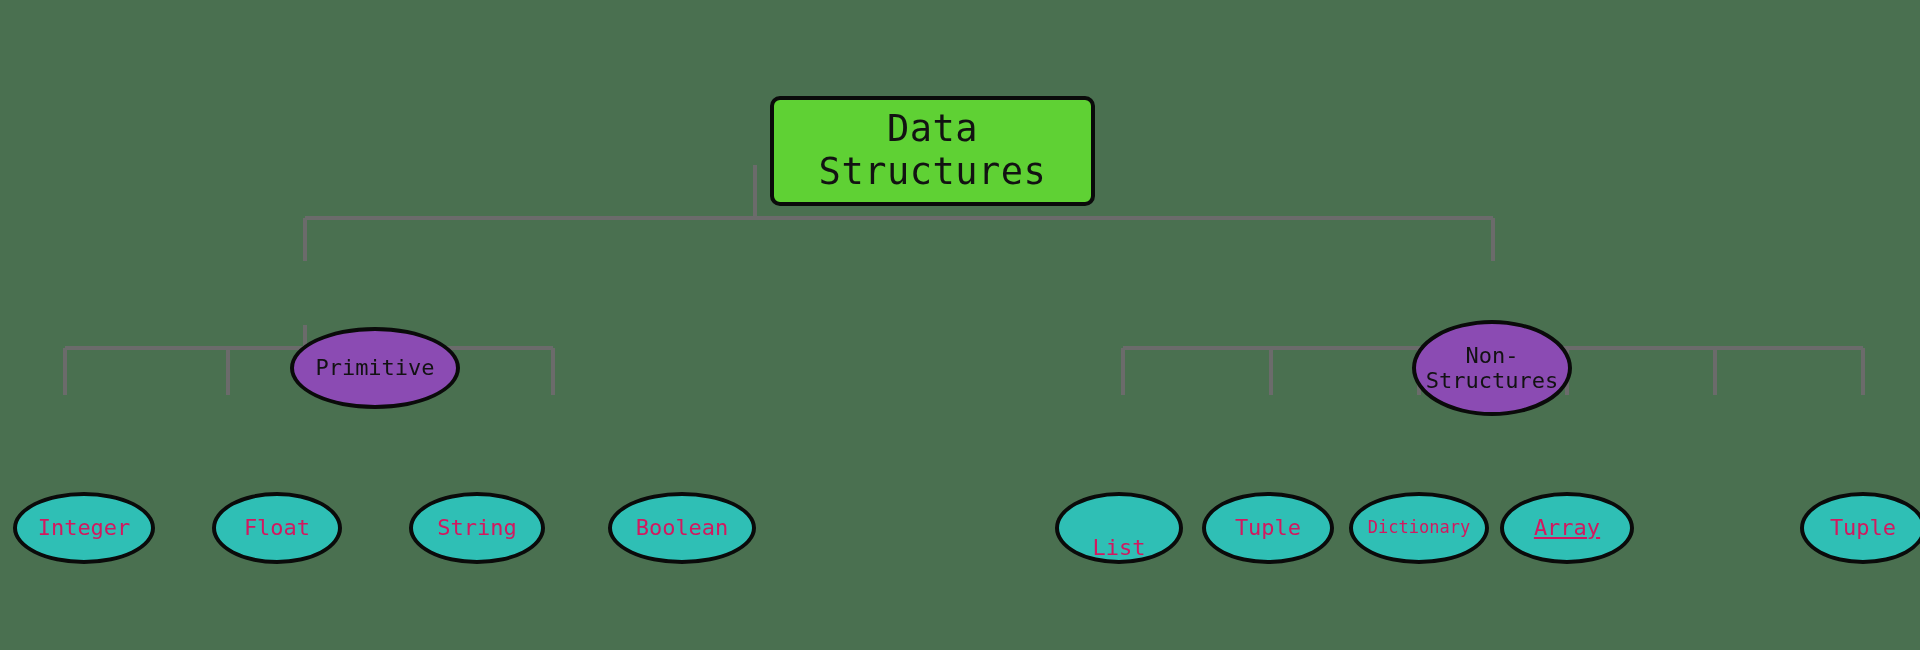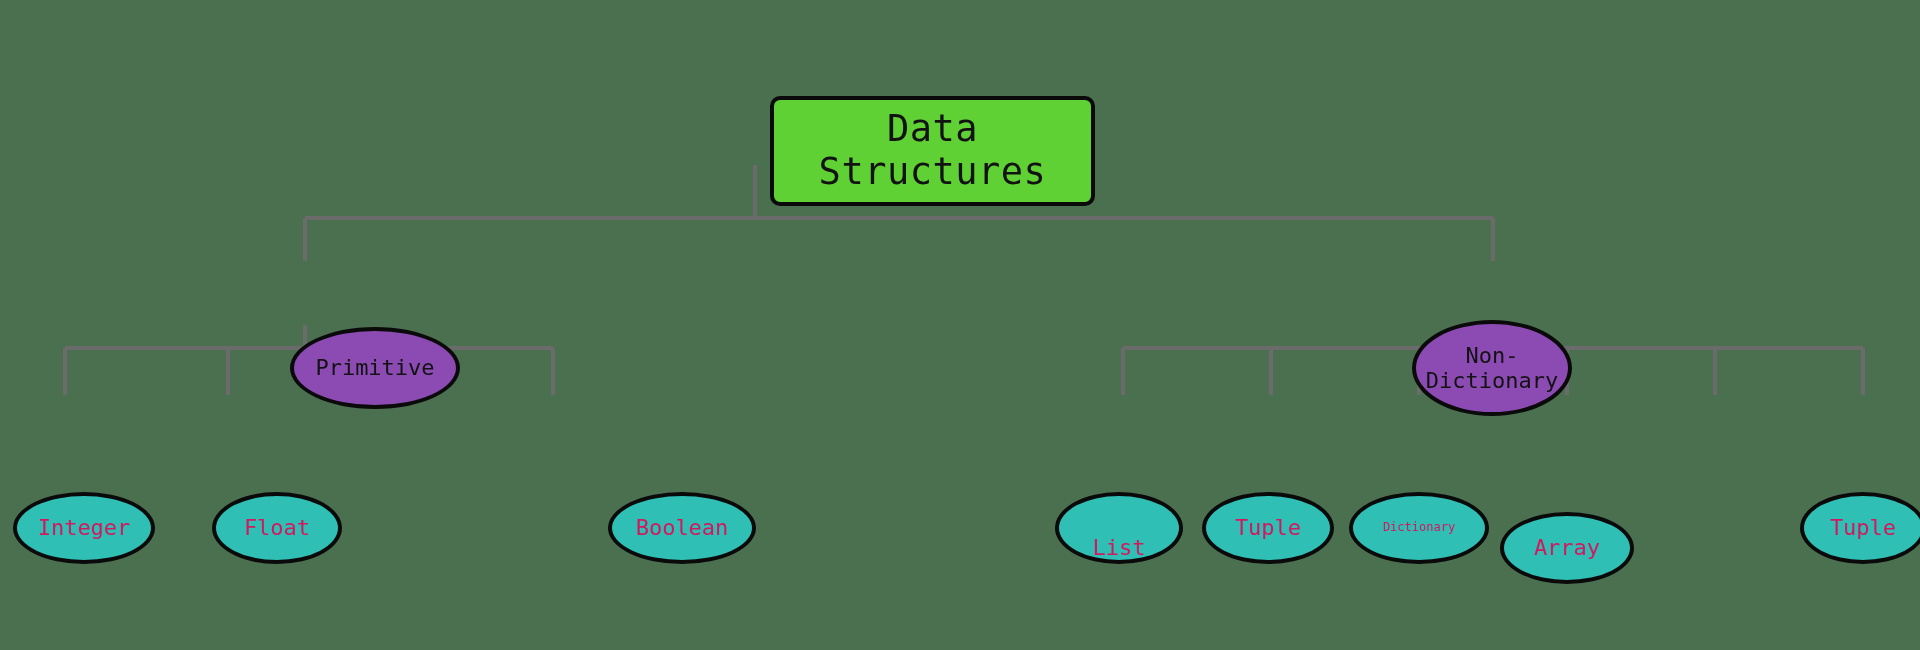--- a/index.html
+++ b/index.html
@@ -50,21 +50,21 @@
     font-size: 22px;
   }
   .node-leaf {
     background: #2fbfb5;
     border: 4px solid #0a0a0a;
     border-radius: 50%;
     color: #d3185f;
     font-size: 22px;
   }
   .node-leaf.small {
-    font-size: 12px;
+    font-size: 17px;
   }
 </style>
 </head>
 <body>
 
 <div id="stage">
 
   <svg id="edges" viewBox="0 0 1920 650" xmlns="http://www.w3.org/2000/svg">
     <g fill="none" stroke="#6b6b6b" stroke-width="4" stroke-linecap="butt">
 
@@ -94,49 +94,52 @@
   <div class="node node-root" style="left:770px; top:96px; width:325px; height:110px;">
     <span>Data Structures</span>
   </div>
 
   <div class="node node-branch" style="left:290px; top:327px; width:170px; height:82px;">
     <span>Primitive</span>
   </div>
 
   <div class="node node-branch" style="left:1412px; top:320px; width:160px; height:96px;">
     <span>Non-
-Dictionary</span>
+Structures</span>
   </div>
 
   <div class="node node-leaf" style="left:13px; top:492px; width:142px; height:72px;">
     <span>Integer</span>
   </div>
 
   <div class="node node-leaf" style="left:212px; top:492px; width:130px; height:72px;">
     <span>Float</span>
   </div>
 
+  <div class="node node-leaf" style="left:409px; top:492px; width:136px; height:72px;">
+    <span>String</span>
+  </div>
 
   <div class="node node-leaf" style="left:608px; top:492px; width:148px; height:72px;text-align:right;">
     <span>Boolean</span>
   </div>
 
   <div class="node node-leaf" style="left:1055px; top:492px; width:128px; height:72px;align-items:flex-end;">
     <span>List</span>
   </div>
 
   <div class="node node-leaf" style="left:1202px; top:492px; width:132px; height:72px;">
     <span>Tuple</span>
   </div>
 
   <div class="node node-leaf small" style="left:1349px; top:492px; width:140px; height:72px;">
     <span>Dictionary</span>
   </div>
 
-  <div class="node node-leaf" style="left:1500px; top:512px; width:134px; height:72px;">
+  <div class="node node-leaf" style="left:1500px; top:492px; width:134px; height:72px;text-decoration:underline;">
     <span>Array</span>
   </div>
 
 
   <div class="node node-leaf" style="left:1800px; top:492px; width:126px; height:72px;">
     <span>Tuple</span>
   </div>
 
 </div>
 

